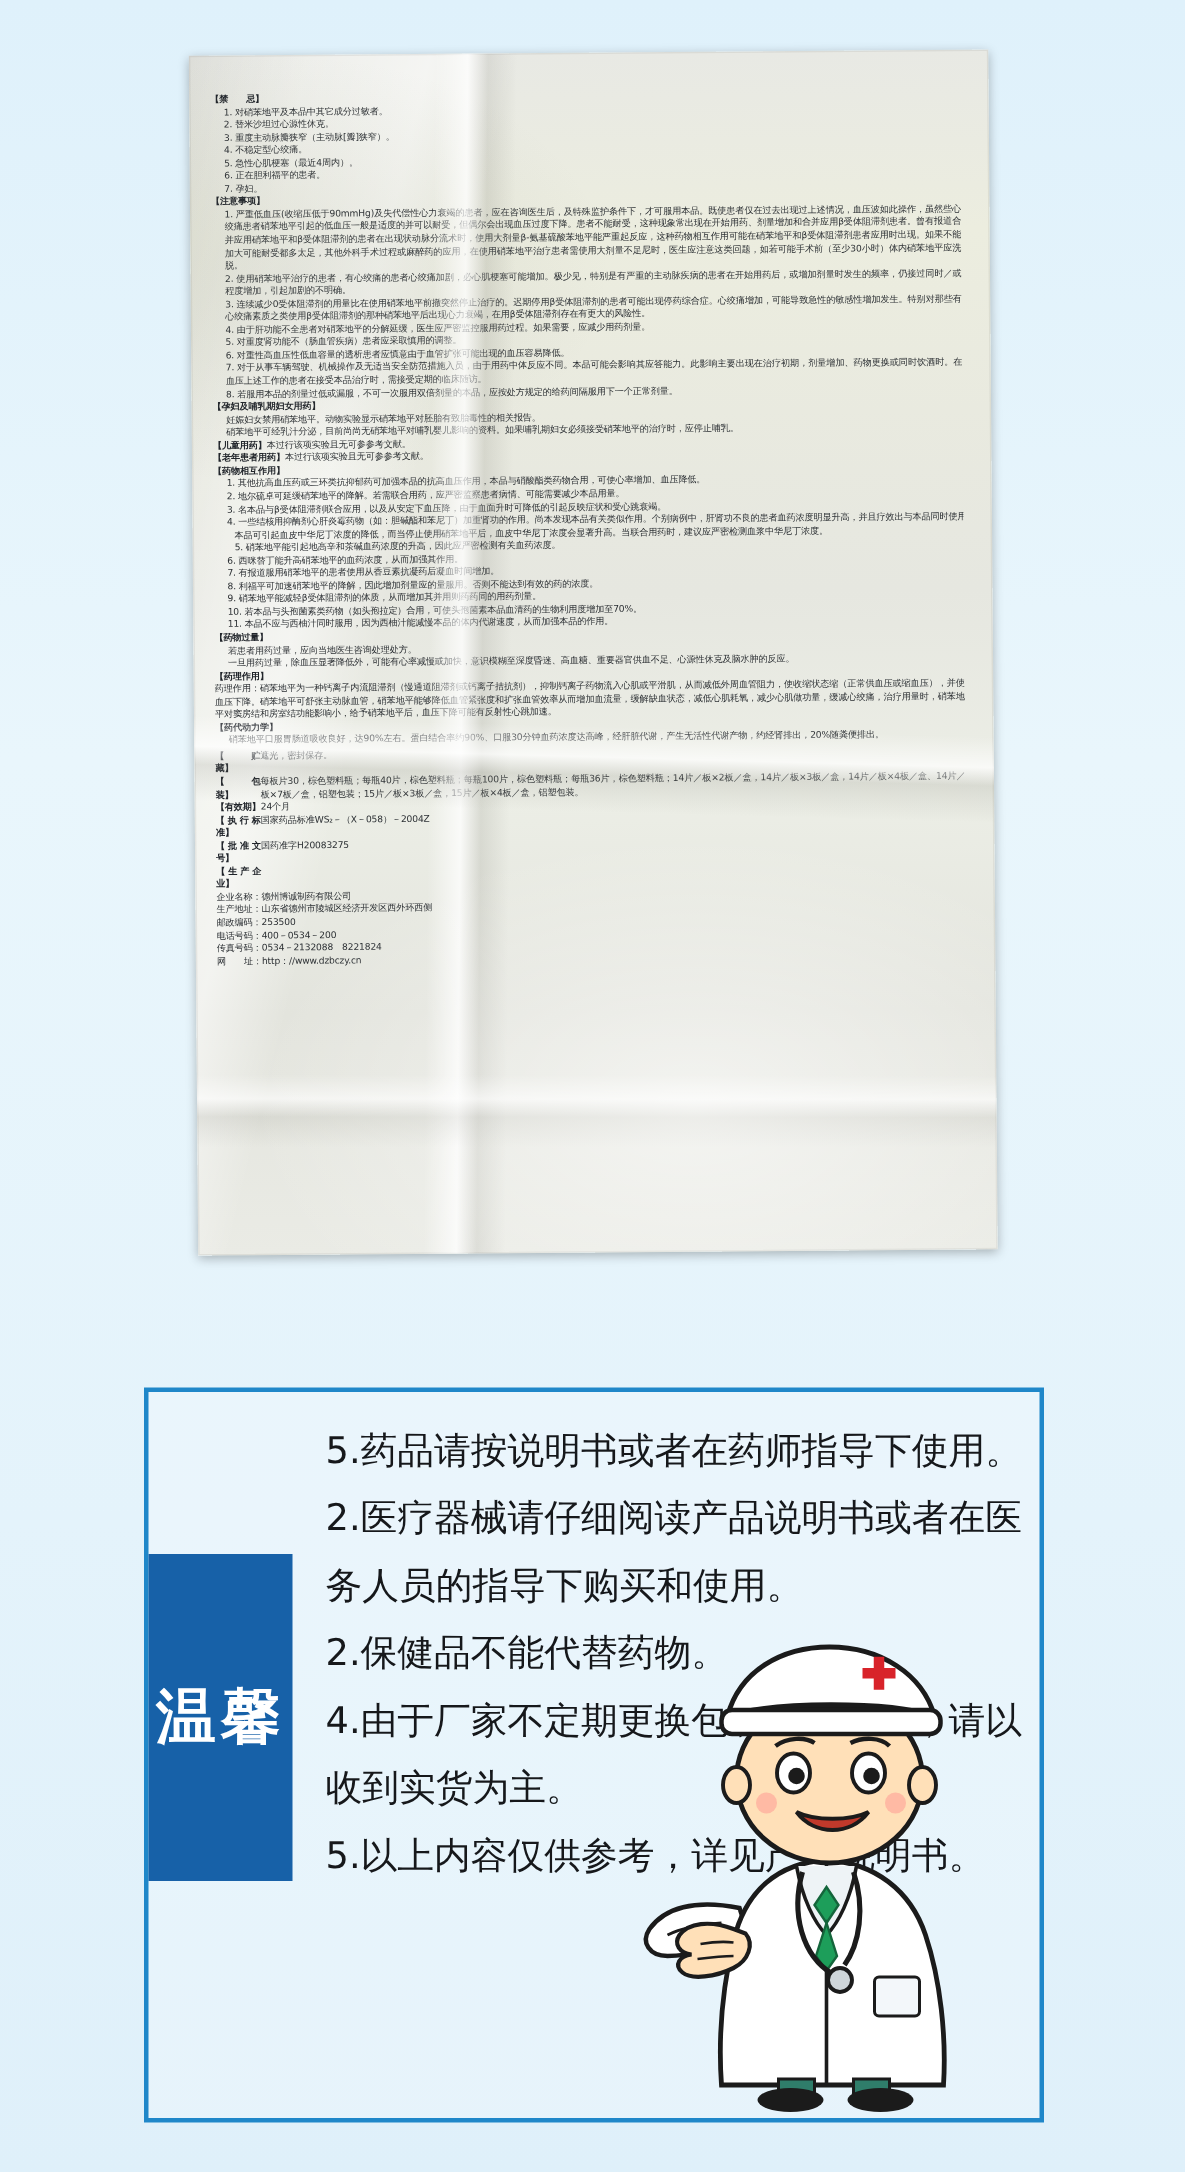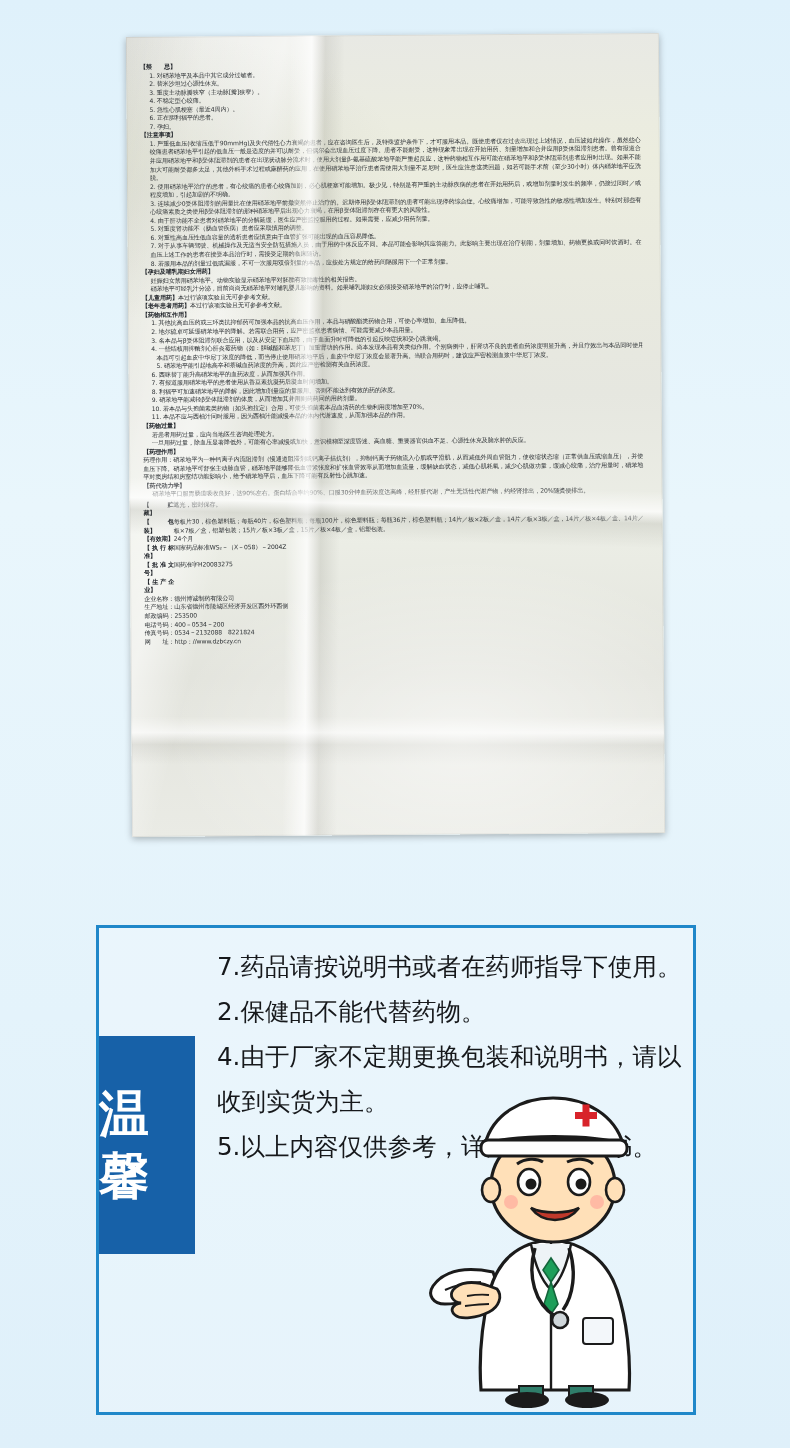--- a/index.html
+++ b/index.html
@@ -62,24 +62,24 @@
   .notice{
     position:absolute;left:96px;top:925px;width:600px;height:490px;
     border:3px solid #1f87c9;
     background:rgba(255,255,255,.22);
     box-sizing:border-box;
   }
   .notice-badge{
     position:absolute;left:0;top:108px;width:96px;height:218px;
     background:#1761a8;
     color:#ffffff;
-    display:flex;flex-direction:column;justify-content:center;
+    display:flex;align-items:center;justify-content:center;
     font-family:"DejaVu Sans", sans-serif;
     font-weight:bold;
-    font-size:50px;
+    font-size:40px;
     line-height:62px;
     letter-spacing:3px;
     box-sizing:border-box;
   }
   .notice-list{
     position:absolute;left:118px;top:16px;width:465px;
     font-family:"DejaVu Sans", sans-serif;
     font-size:24.5px;
     line-height:45px;
     color:#16181b;
@@ -214,21 +214,22 @@
   </div>
 </div>
 
 <div class="notice">
 
   <div class="notice-badge">
     <span>温馨</span>
   </div>
 
   <div class="notice-list">
-    <p class="item">7.药品请按说明书或者在药师指导下使用。</p>
+    <p class="item">5.药品请按说明书或者在药师指导下使用。</p>
+    <p class="item">2.医疗器械请仔细阅读产品说明书或者在医务人员的指导下购买和使用。</p>
     <p class="item">2.保健品不能代替药物。</p>
     <p class="item">4.由于厂家不定期更换包装和说明书，请以收到实货为主。</p>
     <p class="item">5.以上内容仅供参考，详见产品说明书。</p>
   </div>
 
   <svg class="doctor" viewBox="0 0 262 320">
 
     <g>
       <path d="M70 182 C40 176 20 182 10 196 C4 205 10 214 22 214 C40 214 58 208 76 200 Z" fill="#ffffff" stroke="#1b1b1b" stroke-width="3"></path>
       <path d="M22 200 C30 196 44 193 58 192" fill="none" stroke="#1b1b1b" stroke-width="2"></path>

